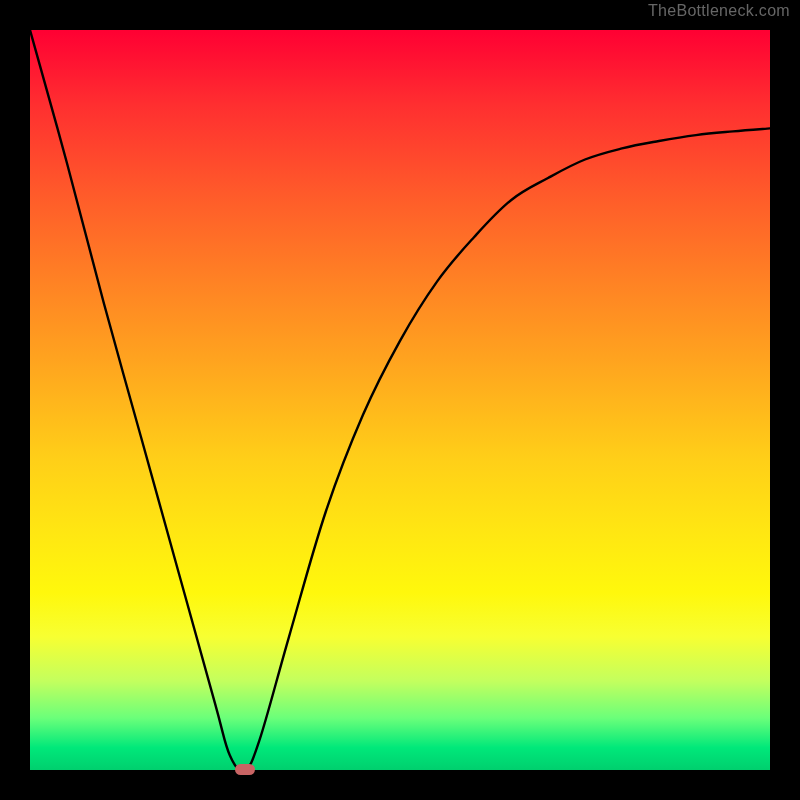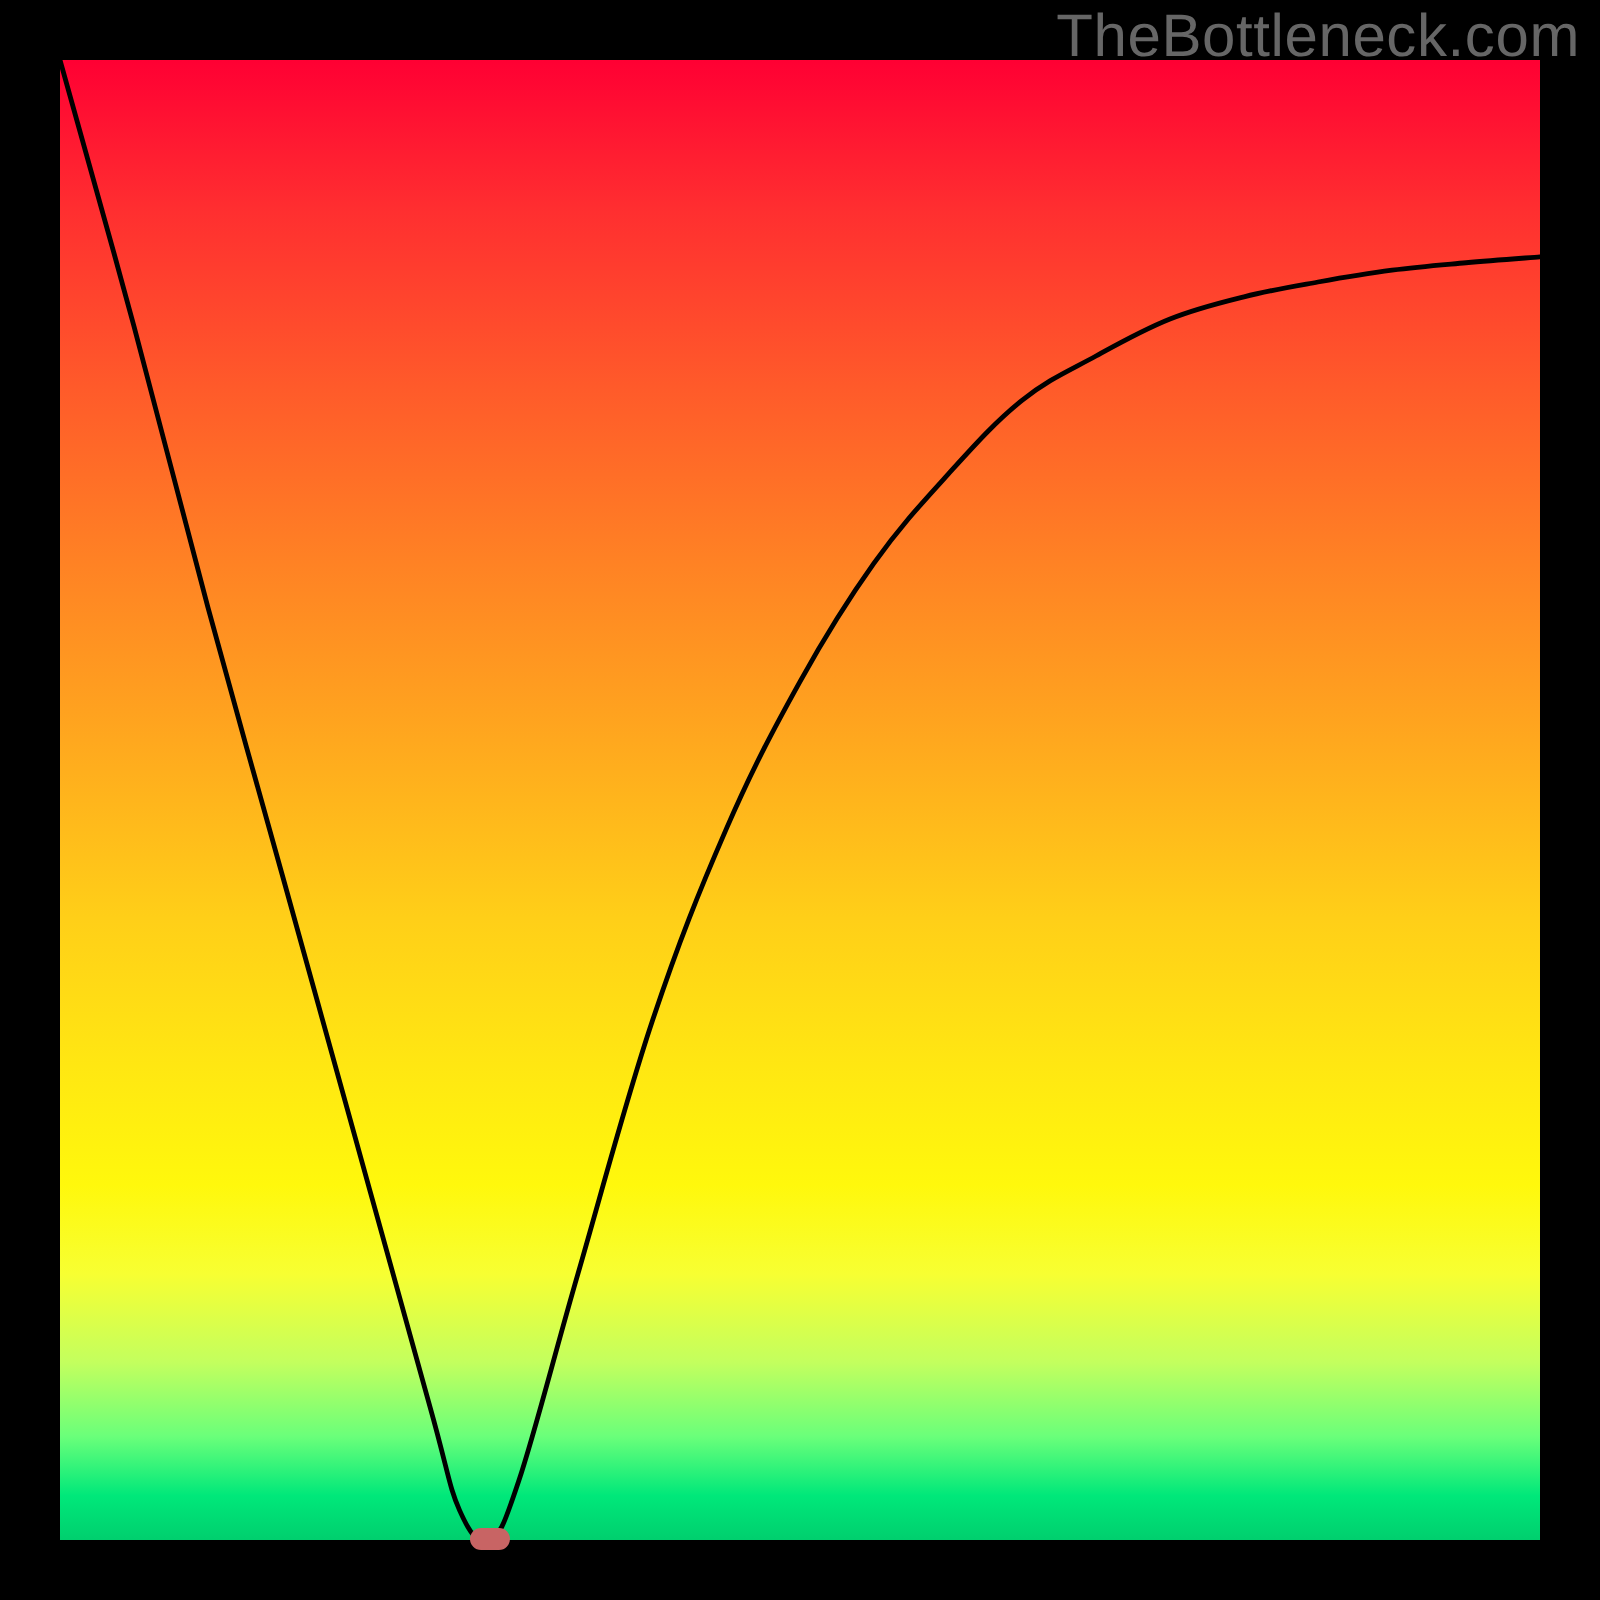--- a/index.html
+++ b/index.html
@@ -40,21 +40,21 @@
       #6aff7a 93%,
       #00e87a 97%,
       #00cf6e 100%
     );
   }
   .watermark {
     position: absolute;
     top: 2px;
     right: 10px;
     color: #666;
-    font-size: 30px;
+    font-size: 16px;
     font-weight: 500;
     letter-spacing: 0.3px;
   }
   svg.curve {
     position: absolute;
     top: 0;
     left: 0;
     width: 740px;
     height: 740px;
   }

